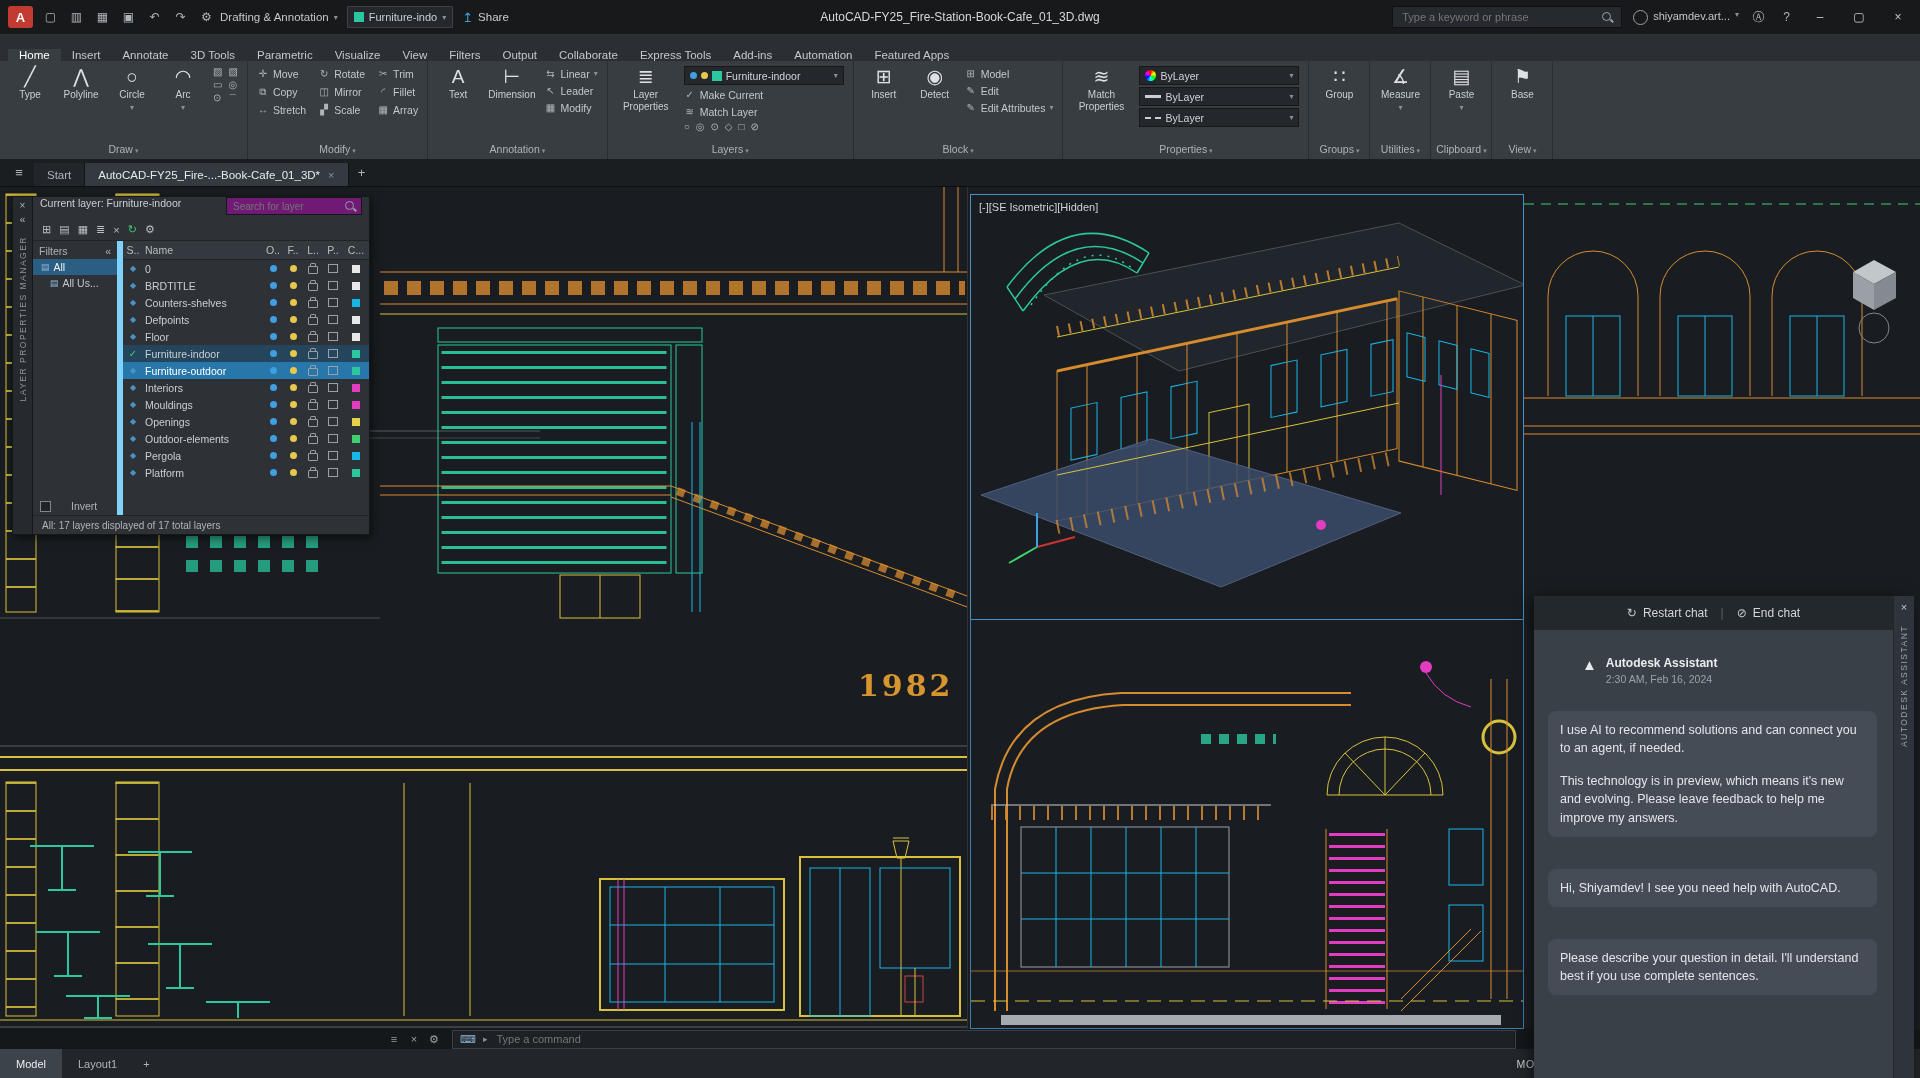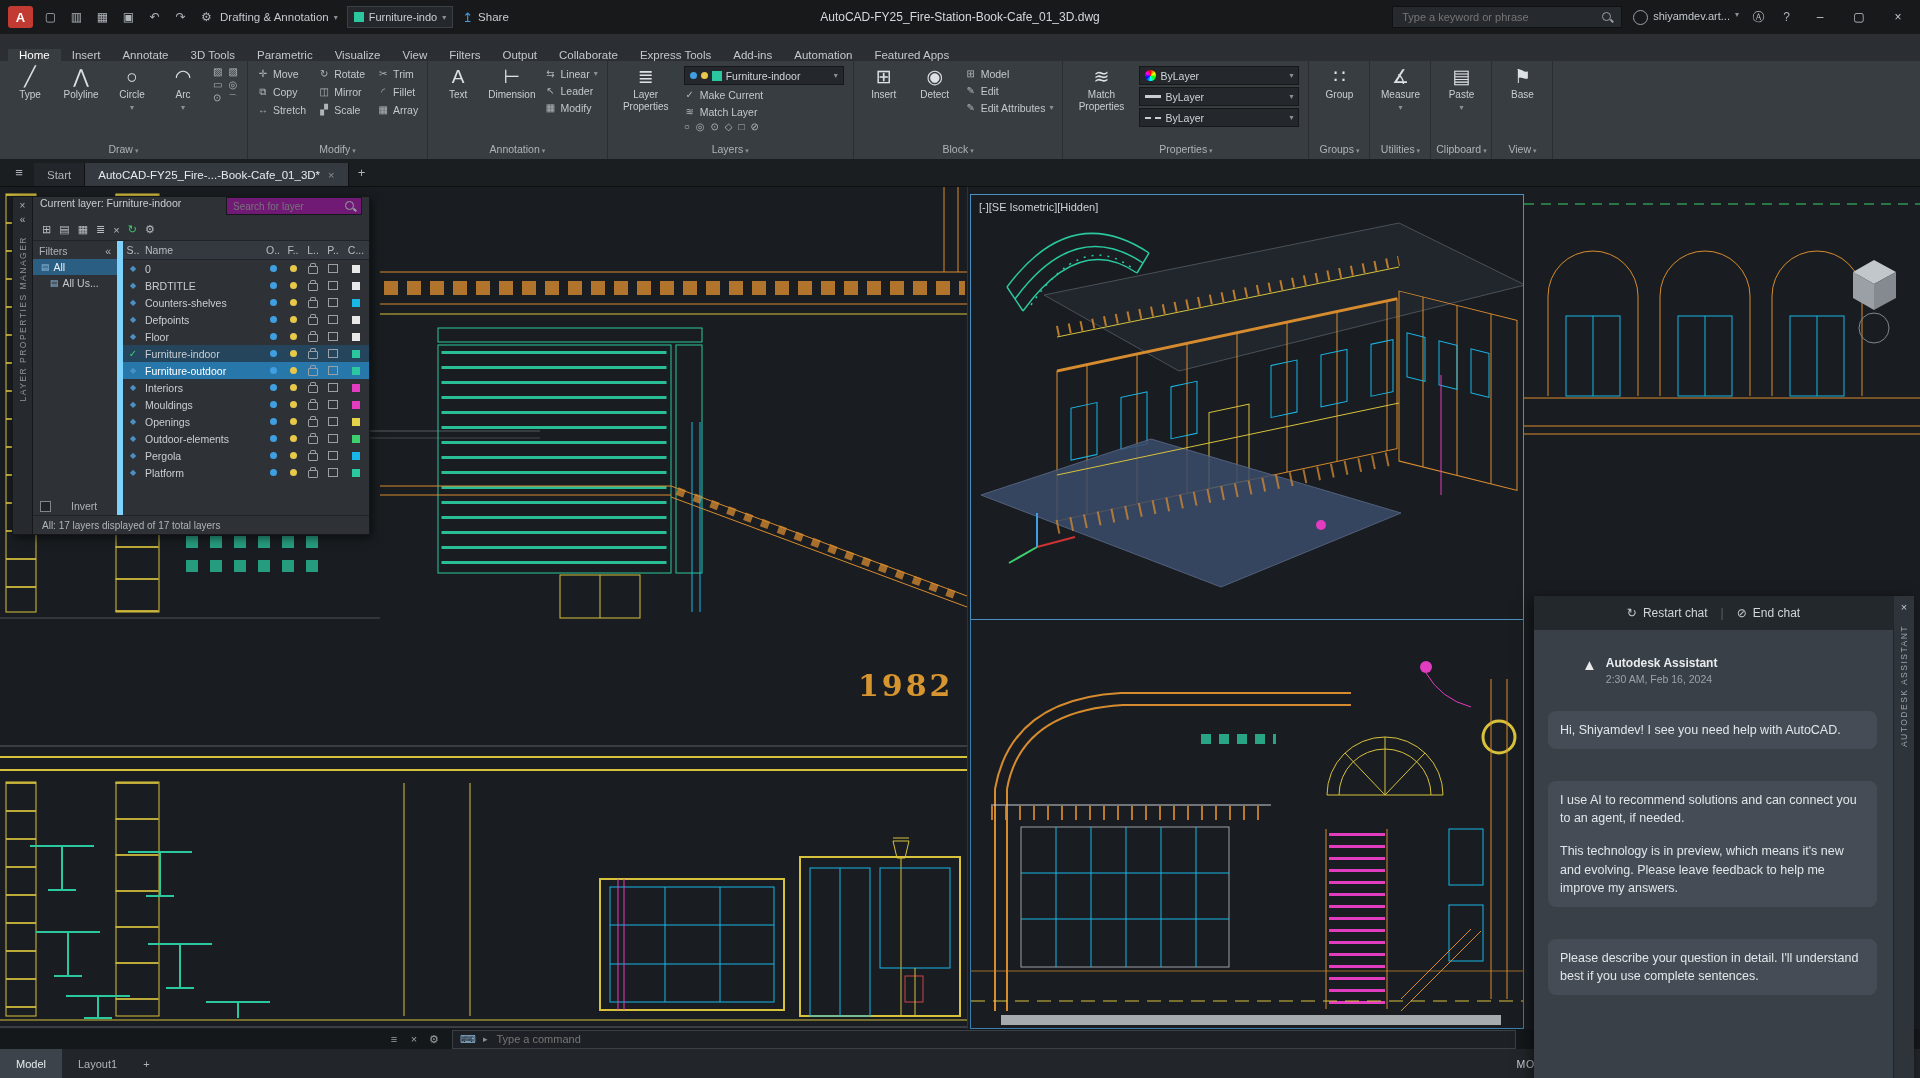--- a/index.html
+++ b/index.html
@@ -1010,25 +1010,25 @@
         </div>
         <div id="chat-brand">
           <span class="ad-tri">▲</span>
           <span>
             <div class="nm">Autodesk Assistant</div>
             <div class="ts">2:30 AM, Feb 16, 2024</div>
           </span>
         </div>
         <div id="chat-messages">
             <div class="bubble">
-              <p>Hi, Shiyamdev! I see you need help with AutoCAD.</p>
+              <p>I use AI to recommend solutions and can connect you to an agent, if needed.</p>
+              <p>This technology is in preview, which means it's new and evolving. Please leave feedback to help me improve my answers.</p>
             </div>
             <div class="bubble">
-              <p>I use AI to recommend solutions and can connect you to an agent, if needed.</p>
-              <p>This technology is in preview, which means it's new and evolving. Please leave feedback to help me improve my answers.</p>
+              <p>Hi, Shiyamdev! I see you need help with AutoCAD.</p>
             </div>
             <div class="bubble">
               <p>Please describe your question in detail. I'll understand best if you use complete sentences.</p>
             </div>
           </div>
 
       </div>
       <div id="chat-strip">
         <span class="ps-ic">×</span>
         <span class="vtext">AUTODESK ASSISTANT</span>

